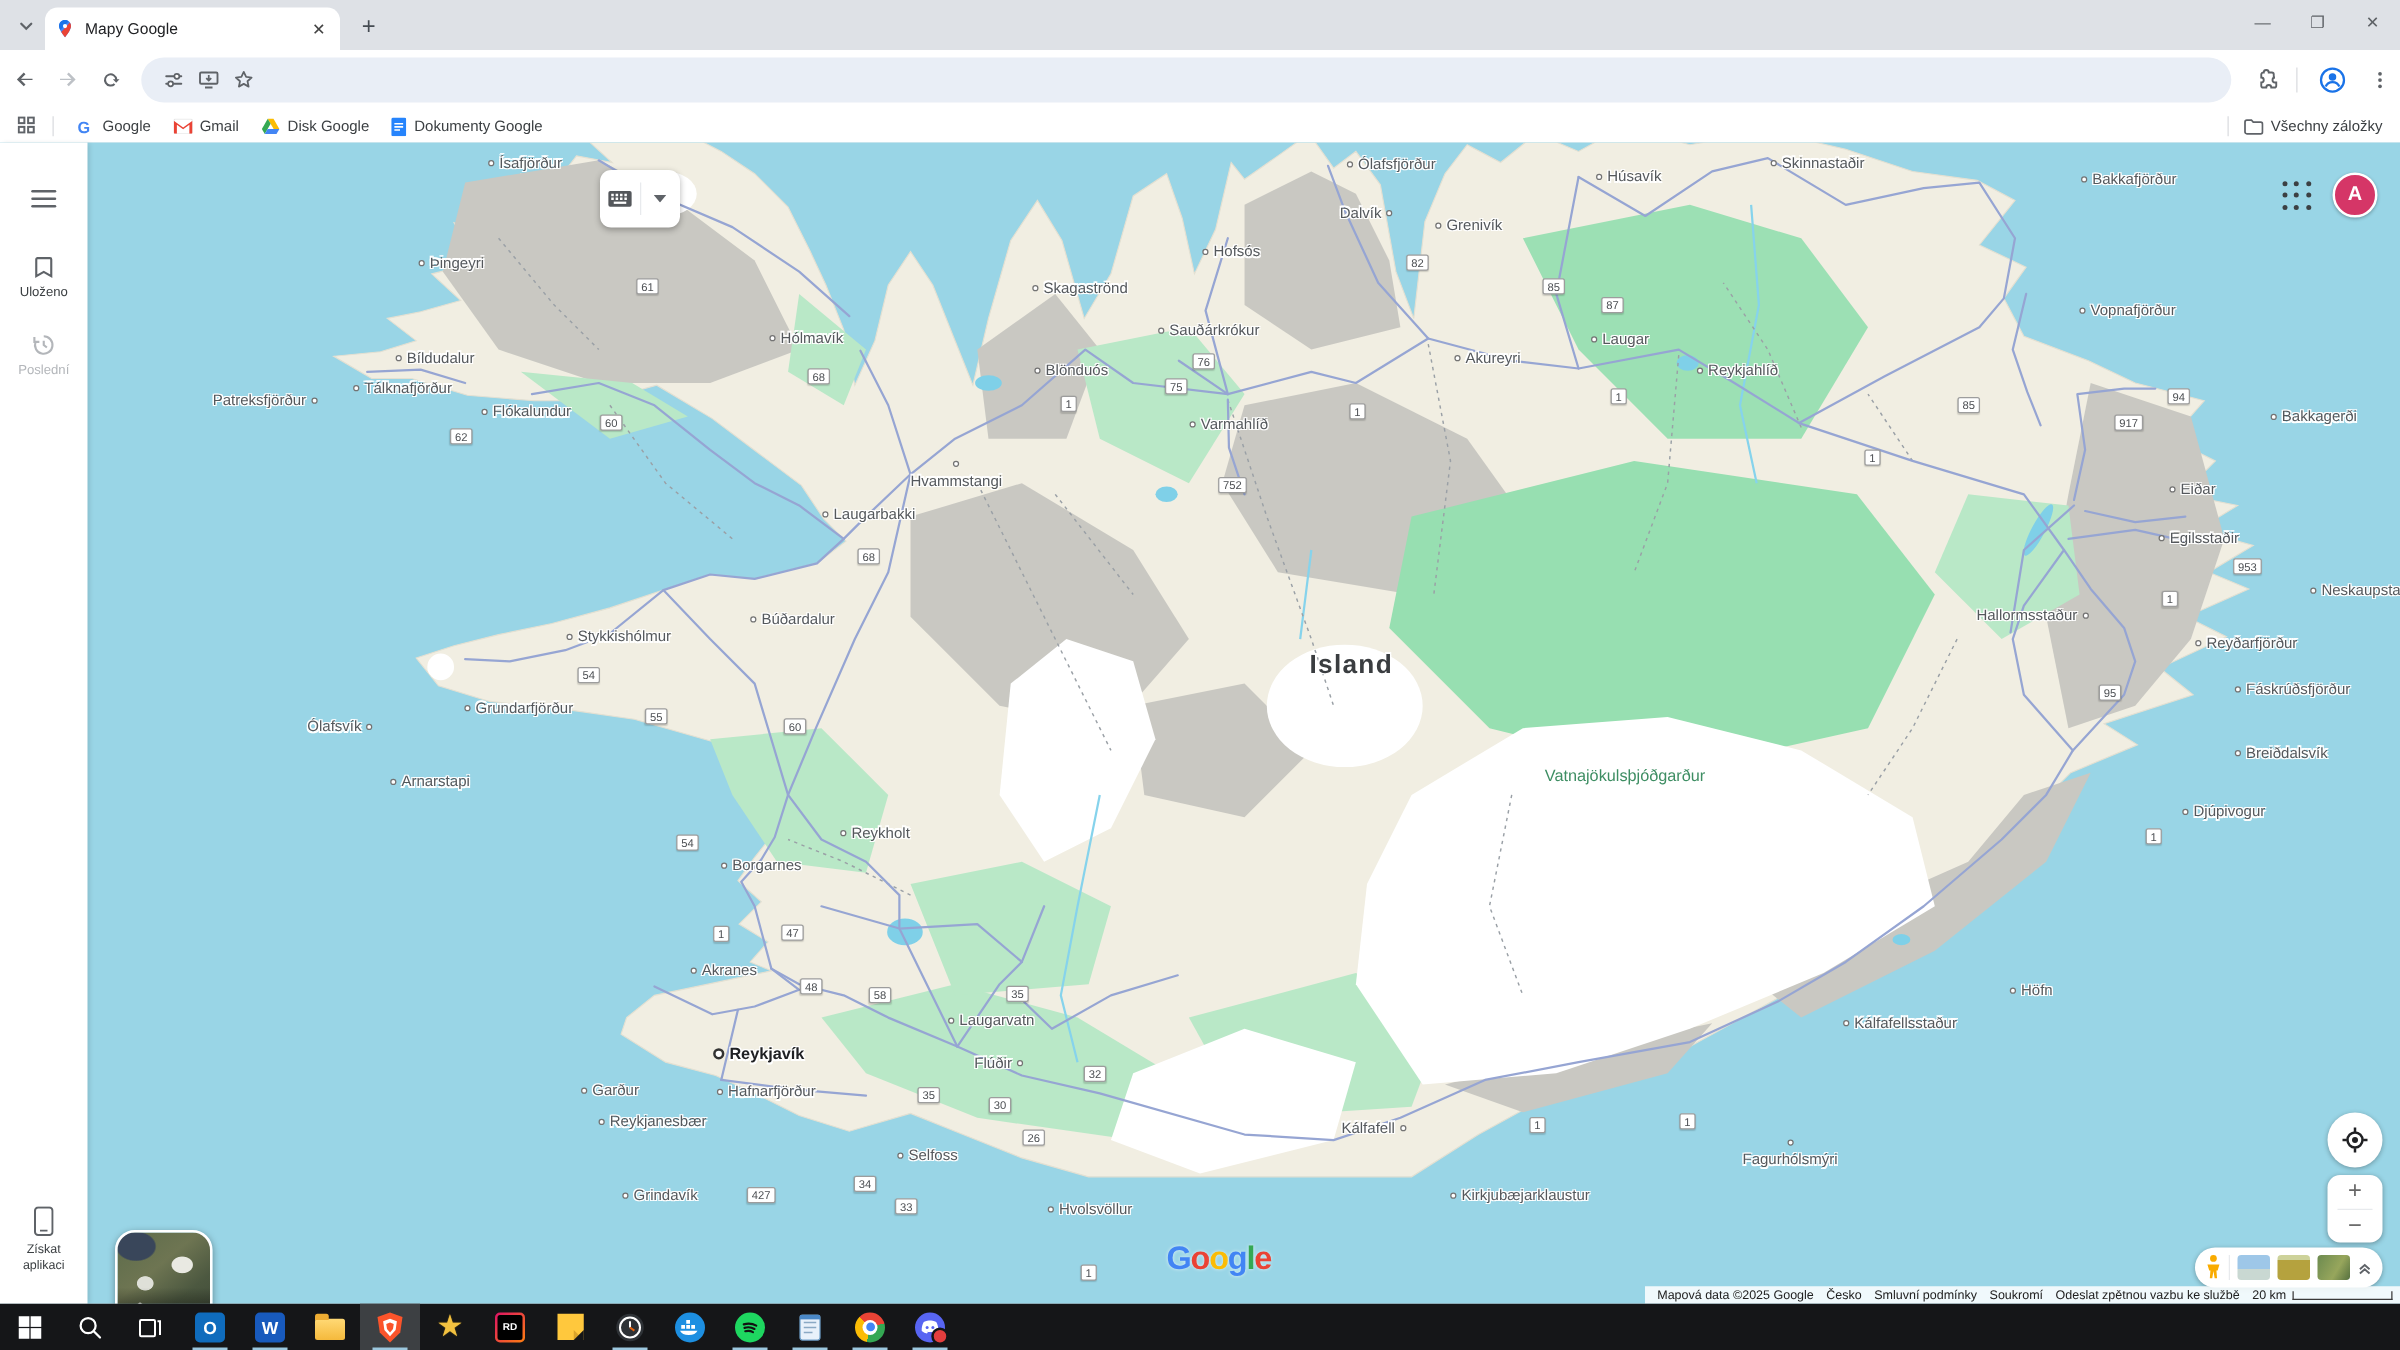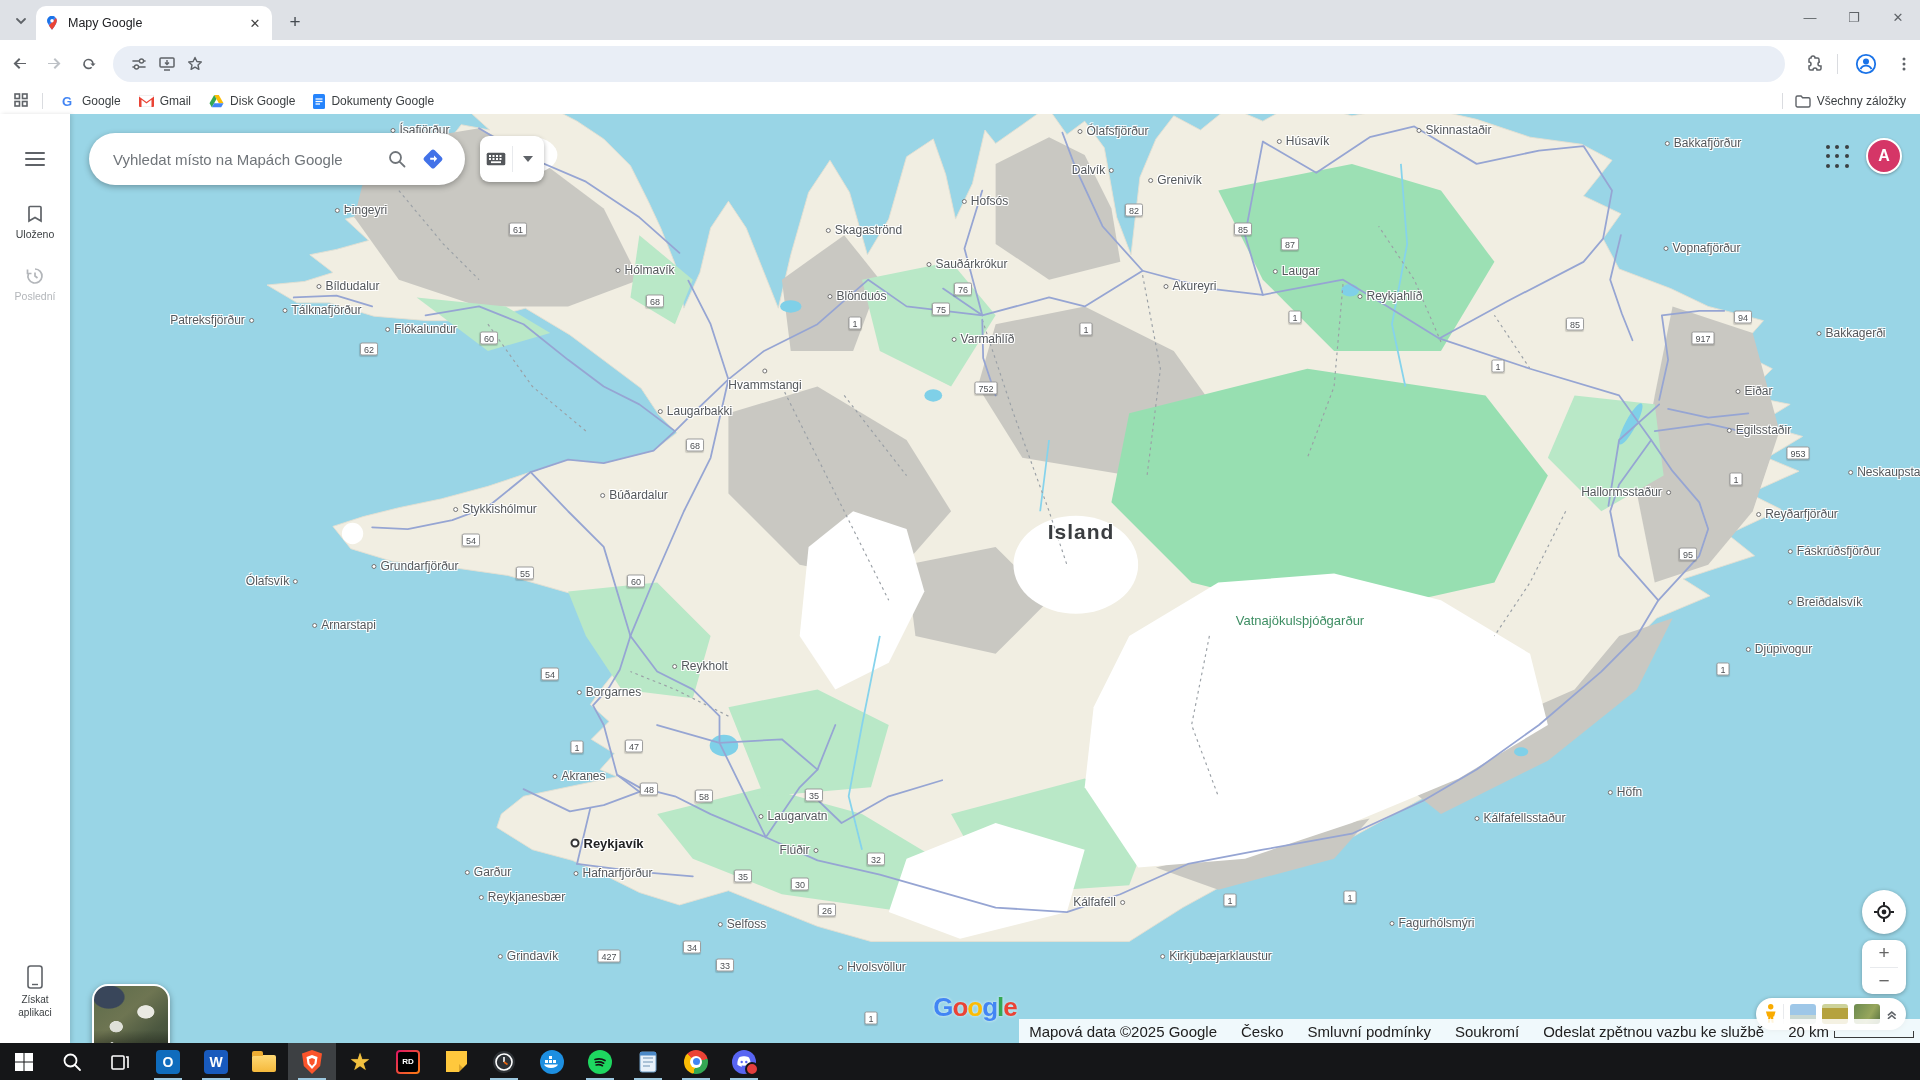--- a/index.html
+++ b/index.html
@@ -90,21 +90,21 @@
   .zoom-pill .zb{flex:1;display:flex;align-items:center;justify-content:center;font-size:19px;color:#666;}
   .zoom-pill .zdiv{height:1px;background:#e8eaed;margin:0 8px;}
   .pegman-bar{position:absolute;left:1756px;top:884px;width:150px;height:32px;background:#fff;border-radius:16px;box-shadow:0 1px 4px rgba(0,0,0,.3);display:flex;align-items:center;padding:0 8px;box-sizing:border-box;gap:6px;}
   .pegman-bar .pdiv{width:1px;height:20px;background:#e8eaed;}
   .thumb{width:26px;height:20px;border-radius:3px;flex:0 0 auto;}
   .thumb.t1{background:linear-gradient(#9ec7e8 55%,#c9d8d2 55%);}
   .thumb.t2{background:linear-gradient(#cdd29a 20%,#b5a23e 20%);}
   .thumb.t3{background:linear-gradient(120deg,#6c8a4f,#97a65c 60%,#55703f);}
 
   
-  .attrib{position:absolute;right:0;bottom:0;height:24px;background:rgba(255,255,255,.85);display:flex;align-items:center;font-size:15px;color:#212121;padding:0 6px 0 10px;gap:24px;white-space:nowrap;}
+  .attrib{position:absolute;right:0;bottom:0;height:14px;background:rgba(255,255,255,.85);display:flex;align-items:center;font-size:10px;color:#212121;padding:0 6px 0 10px;gap:10px;white-space:nowrap;}
   .scalewrap{display:flex;align-items:flex-end;gap:5px;}
   .scalebar{width:78px;height:6px;border:1.5px solid #3a3a3a;border-top:none;margin-bottom:2px;}
 
   
   .taskbar{position:absolute;left:0;top:1043px;width:1920px;height:37px;background:#151618;display:flex;}
   .task-cell{width:48px;height:37px;display:flex;align-items:center;justify-content:center;position:relative;}
   .task-cell.active{background:#3d4043;}
   .task-cell .runline{position:absolute;bottom:0;left:10px;right:10px;height:2.5px;background:#9cc7de;}
   .ticon{width:25px;height:25px;position:relative;display:flex;align-items:center;justify-content:center;}
   .t-letter{width:24px;height:24px;border-radius:4px;color:#fff;font-weight:bold;font-size:14px;display:flex;align-items:center;justify-content:center;}
@@ -506,21 +506,21 @@
           <span class="txt">Djúpivogur</span>
         </div>
         <div class="city" style="left: 1625px; top: 678px;">
           <span class="dot"></span>
           <span class="txt">Höfn</span>
         </div>
         <div class="city" style="left: 1520px; top: 704px;">
           <span class="dot"></span>
           <span class="txt">Kálfafellsstaður</span>
         </div>
-        <div class="city" style="left: 1432px; top: 809px;">
+        <div class="city" style="left: 1432px; top: 809px; flex-direction: column;">
           <span class="dot"></span>
           <span class="txt">Fagurhólsmýri</span>
         </div>
         <div class="city" style="left: 1099px; top: 788px; flex-direction: row-reverse;">
           <span class="dot"></span>
           <span class="txt">Kálfafell</span>
         </div>
         <div class="city" style="left: 1216px; top: 842px;">
           <span class="dot"></span>
           <span class="txt">Kirkjubæjarklaustur</span>
@@ -639,35 +639,20 @@
         <div class="shield" style="left: 1798px; top: 339px;">953</div>
         <div class="shield" style="left: 1736px; top: 365px;">1</div>
         <div class="shield" style="left: 1688px; top: 440px;">95</div>
         <div class="shield" style="left: 1723px; top: 555px;">1</div>
         <div class="shield" style="left: 1230px; top: 786px;">1</div>
         <div class="shield" style="left: 1350px; top: 783px;">1</div>
         <div class="shield" style="left: 871px; top: 904px;">1</div>
       </div>
     <div class="wordmark" style="left:975px;top:893px;"><span>G</span><span>o</span><span>o</span><span>g</span><span>l</span><span>e</span></div>
 
-    <div class="searchbox">
-      <input placeholder="Vyhledat místo na Mapách Google" style="">
-      <span class="sb-ic">
-        <svg width="20" height="20" viewBox="0 0 20 20">
-            <circle cx="8.5" cy="8.5" r="5.5" fill="none" stroke="#70757a" stroke-width="1.8"></circle>
-            <line x1="12.8" y1="12.8" x2="17.5" y2="17.5" stroke="#70757a" stroke-width="1.8" stroke-linecap="round"></line>
-          </svg>
-      </span>
-      <span class="sb-ic">
-        <svg width="24" height="24" viewBox="0 0 24 24">
-            <rect x="4.6" y="4.6" width="14.8" height="14.8" rx="2.5" transform="rotate(45 12 12)" fill="#4272e8"></rect>
-            <path d="M13 8.6l3.2 3.2-3.2 3.2v-2.2H9.2v-2h3.8z" fill="#fff"></path>
-          </svg>
-      </span>
-    </div>
     <div class="kbd-btn">
       <span class="half">
         <svg width="20" height="14" viewBox="0 0 20 14">
             <rect x="0.7" y="0.7" width="18.6" height="12.6" rx="1.5" fill="#54575b"></rect>
             <g fill="#fff">
               <rect x="3" y="3" width="2" height="2"></rect>
               <rect x="6.5" y="3" width="2" height="2"></rect>
               <rect x="10" y="3" width="2" height="2"></rect>
               <rect x="13.5" y="3" width="2" height="2"></rect>
               <rect x="3" y="6" width="2" height="2"></rect>

